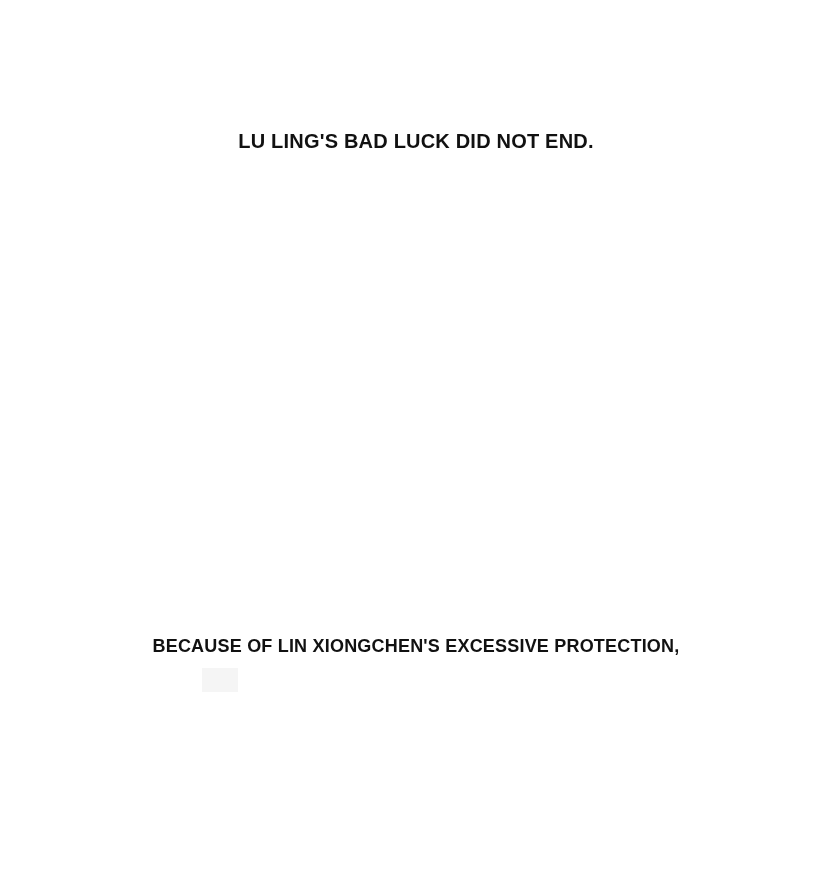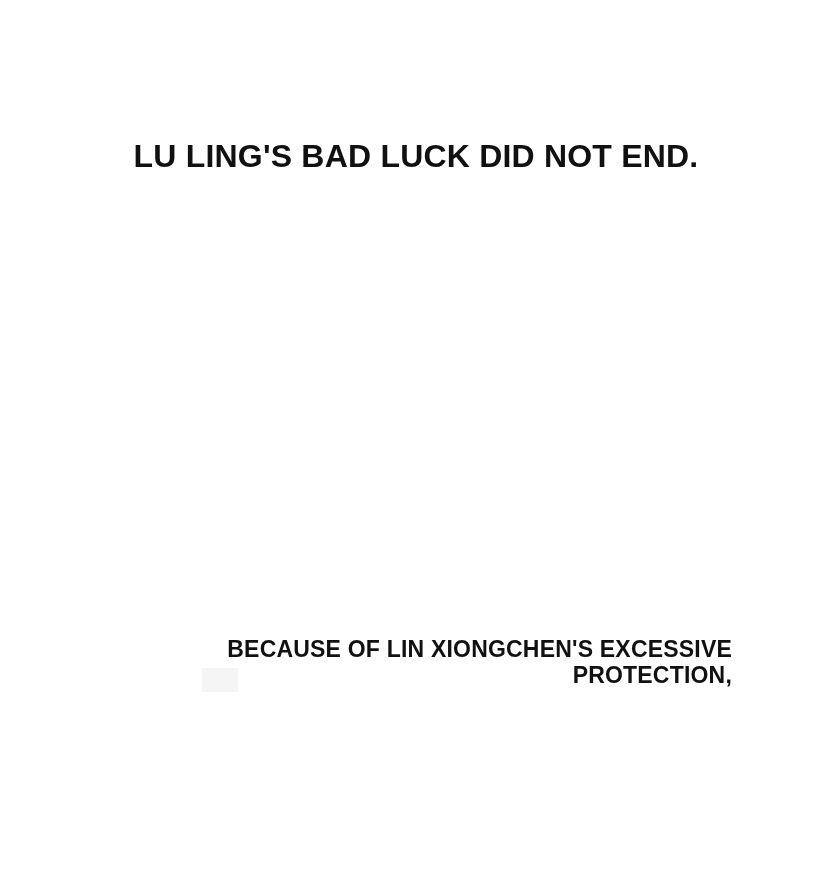--- a/index.html
+++ b/index.html
@@ -25,29 +25,28 @@
     width: 832px;
     text-align: center;
     color: #111111;
     font-weight: bold;
     font-family: "Liberation Sans", sans-serif;
     letter-spacing: 0.2px;
     line-height: 1.15;
     white-space: pre-wrap;
   }
   .caption-top {
-    top: 138px;
-    font-size: 32px;
+    top: 130px;
+    font-size: 20px;
   }
   .caption-bottom {
     top: 636px;
-    font-size: 23px;
+    font-size: 18px;
     padding: 0 100px;
     box-sizing: border-box;
-    text-align: right;
   }
   .faint-mark {
     position: absolute;
     left: 202px;
     top: 668px;
     width: 36px;
     height: 24px;
     background: #f4f4f4;
     opacity: 0.9;
   }

